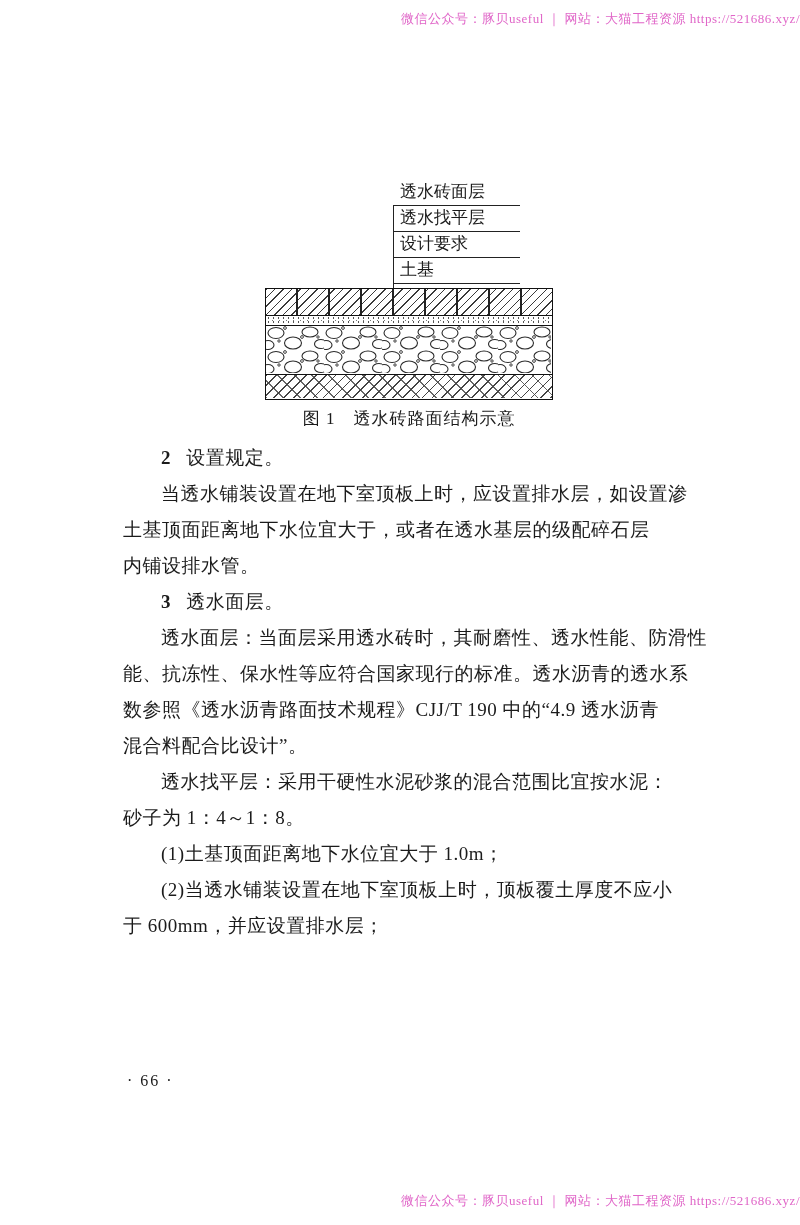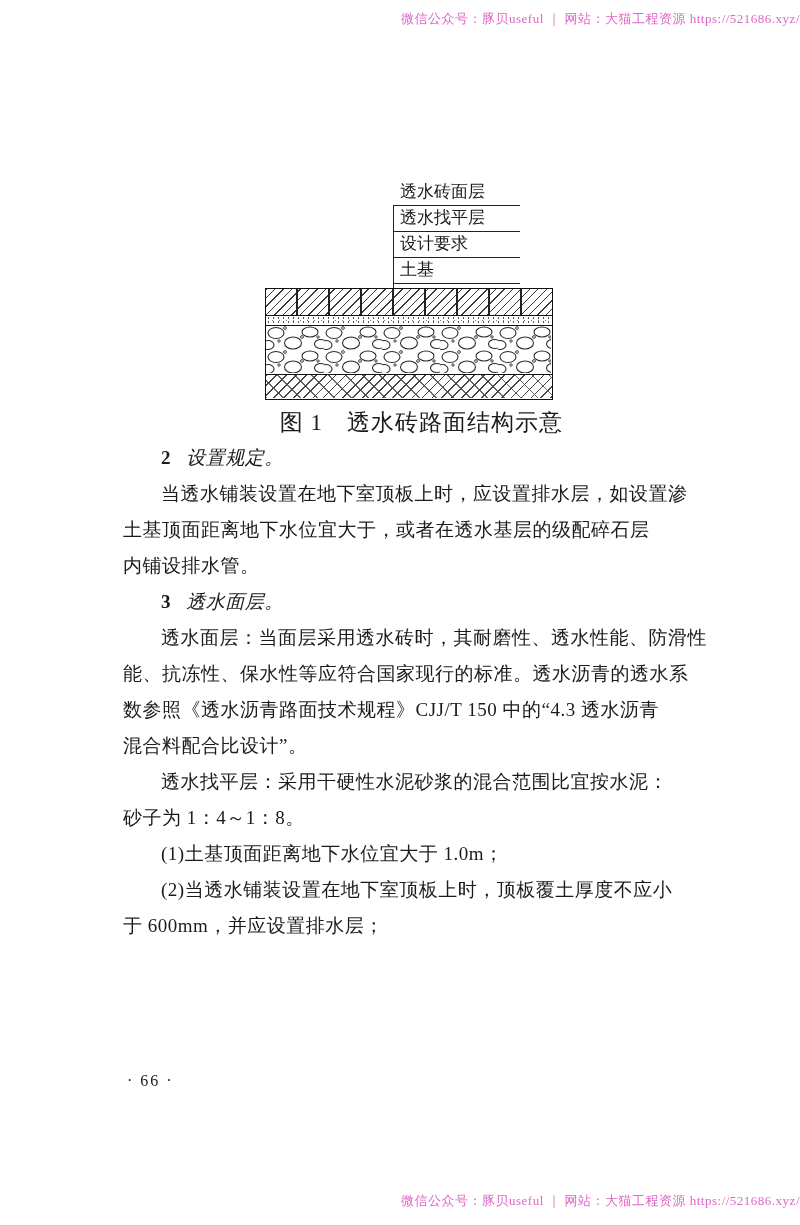--- a/index.html
+++ b/index.html
@@ -39,29 +39,29 @@
     background-size:5px 4px,7px 5px;background-position:0 0,3px 2px;
   }
   .layer-base{height:49px;border-bottom:1.5px solid #111;position:relative;}
   .layer-base svg{display:block;}
   .layer-sub{
     height:23px;
     background-image:
       repeating-linear-gradient(135deg, #444 0 1.2px, transparent 1.2px 7px),
       repeating-linear-gradient(45deg, #666 0 1px, transparent 1px 12px);
   }
-  .fig-caption{position:absolute;left:255px;top:407px;width:308px;text-align:right;
-               font-size:23px;letter-spacing:1px;white-space:nowrap;}
+  .fig-caption{position:absolute;left:255px;top:407px;width:308px;text-align:center;
+               font-size:17px;letter-spacing:1px;white-space:nowrap;}
 
   
   .copy{position:absolute;left:123px;top:440px;width:612px;
         font-size:19px;line-height:36px;letter-spacing:0.5px;}
   .copy p{margin:0;text-indent:2em;white-space:pre-line;}
   .hd .num{font-weight:bold;}
-  .hd .ht{margin-left:0.8em;font-style:italic;}
+  .hd .ht{margin-left:0.8em;}
 
   .pageno{position:absolute;left:127px;top:1072px;font-size:16px;letter-spacing:2px;}
 </style>
 </head>
 <body>
 
 <div class="page">
 
   <div class="wm wm-top" style="color: rgb(224, 102, 200);">微信公众号：豚贝useful ｜ 网站：大猫工程资源 https://521686.xyz/</div>
 
@@ -105,21 +105,21 @@
   <div class="fig-caption">图 1　透水砖路面结构示意</div>
 
   <div class="copy">
     <p class="hd"><span class="num">2</span><span class="ht">设置规定。</span></p>
     <p>当透水铺装设置在地下室顶板上时，应设置排水层，如设置渗
 土基顶面距离地下水位宜大于，或者在透水基层的级配碎石层
 内铺设排水管。</p>
     <p class="hd"><span class="num">3</span><span class="ht">透水面层。</span></p>
     <p>透水面层：当面层采用透水砖时，其耐磨性、透水性能、防滑性
 能、抗冻性、保水性等应符合国家现行的标准。透水沥青的透水系
-数参照《透水沥青路面技术规程》CJJ/T 150 中的“4.3 透水沥青
+数参照《透水沥青路面技术规程》CJJ/T 190 中的“4.9 透水沥青
 混合料配合比设计”。</p>
     <p>透水找平层：采用干硬性水泥砂浆的混合范围比宜按水泥：
 砂子为 1：4～1：8。</p>
     <p>(1)土基顶面距离地下水位宜大于 1.0m；</p>
     <p>(2)当透水铺装设置在地下室顶板上时，顶板覆土厚度不应小
 于 600mm，并应设置排水层；</p>
   </div>
 
   <div class="pageno">· 66 ·</div>
 

